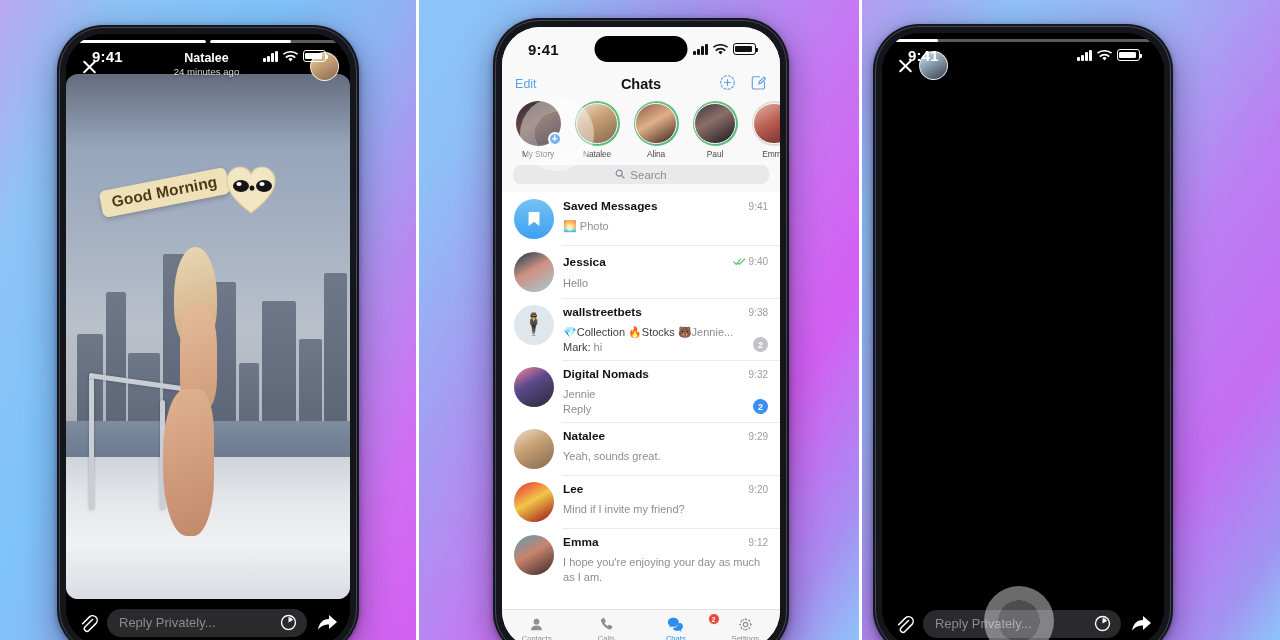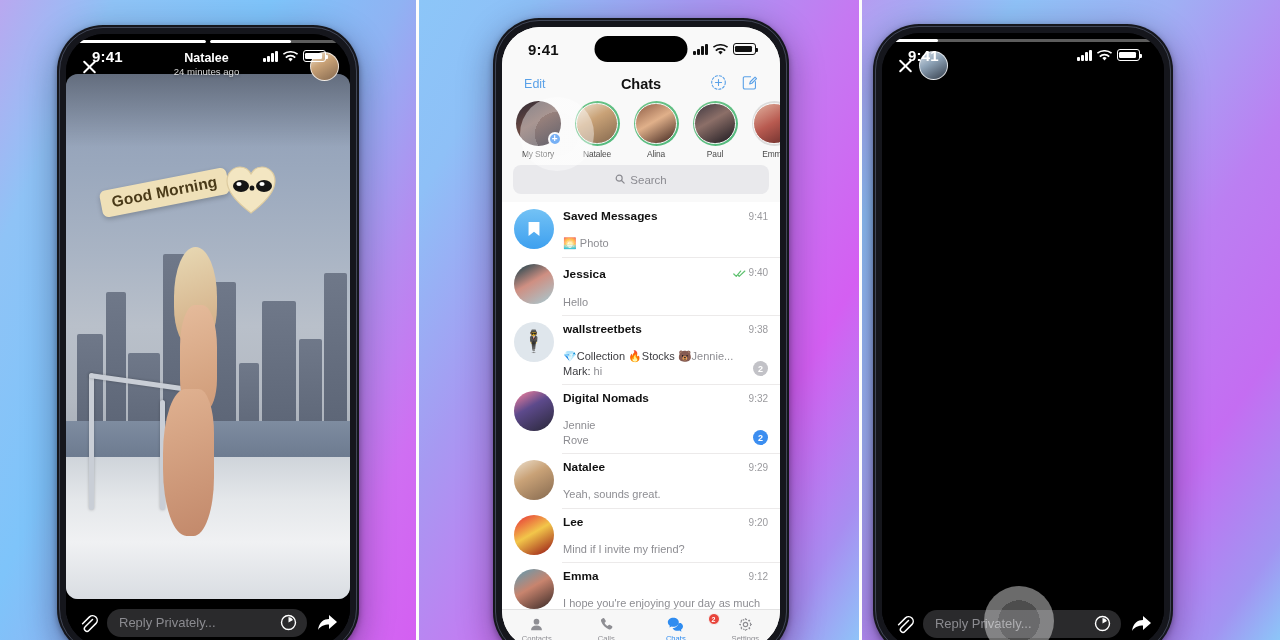--- a/index.html
+++ b/index.html
@@ -133,54 +133,54 @@
   .heart-emoji { position:absolute; left:56%; top:17.5%; width:52px; height:49px; }
 
   .tap-ring { position:absolute; width:74px; height:74px; border-radius:50%;
     background: radial-gradient(circle, rgba(255,255,255,.30) 0 42%, rgba(255,255,255,.42) 42% 100%);
     z-index:30; pointer-events:none; }
 
   
   .chat-screen { position:absolute; inset:0; background:#fff; display:flex; flex-direction:column;
     font-family:"Liberation Sans", sans-serif; }
   .chat-top { padding-top:40px; background:#f9f9f9; }
-  .nav-row { display:flex; align-items:center; justify-content:space-between; padding:6px 22px 2px; height:30px; }
+  .nav-row { display:flex; align-items:center; justify-content:space-between; padding:6px 13px 2px; height:30px; }
   .nav-edit { color:#5aa1e8; font-size:12.5px; }
   .nav-title { font-size:14.5px; font-weight:700; color:#111; position:absolute; left:50%; transform:translateX(-50%); }
   .nav-icons { display:flex; align-items:center; gap:14px; color:#5aa1e8; }
 
   .stories-row { display:flex; gap:11px; padding:4px 11px 4px 12px; align-items:flex-start; }
   .story-item { width:48px; flex:0 0 48px; text-align:center; }
   .story-item .ring { width:45px; height:45px; border-radius:50%; margin:0 auto; padding:1.6px;
     position:relative; }
   .ring.unread { background: linear-gradient(135deg,#6fc58a,#4eb87a); }
   .ring.read   { background: #dcdcdc; }
   .ring.plain  { background: transparent; padding:0; }
   .ring .ava { width:100%; height:100%; border-radius:50%; overflow:hidden; border:1.4px solid #f9f9f9; }
   .ring.plain .ava { border:none; }
   .story-label { font-size:8.4px; color:#4a4a4a; margin-top:3px; letter-spacing:-.1px; white-space:nowrap; overflow:hidden; }
   .plus-badge { position:absolute; right:-1px; bottom:0px; width:14px; height:14px; border-radius:50%;
     background:#3c8ef0; border:2px solid #f9f9f9; color:#fff; font-size:10px; line-height:10px;
     display:flex; align-items:center; justify-content:center; font-weight:700; }
 
   .search-wrap { padding:2px 11px 8px; }
-  .search-bar { height:29px; background:#e9e9ec; border-radius:8px; display:flex; align-items:center;
+  .search-bar { height:19px; background:#e9e9ec; border-radius:8px; display:flex; align-items:center;
     justify-content:center; gap:5px; color:#8b8b91; font-size:11.5px; }
 
   .chat-list { flex:1; overflow:hidden; background:#fff; }
   .chat-row { display:flex; padding:7px 12px 6px 12px; gap:9px; position:relative; }
   .chat-row + .chat-row::before { content:""; position:absolute; left:60px; right:0; top:0; height:1px; background:#eceaea; }
   .row-ava { width:40px; height:40px; border-radius:50%; flex:0 0 40px; overflow:hidden; }
   .row-ava.saved { background:linear-gradient(180deg,#73c2f5,#3ea0ef); display:flex; align-items:center; justify-content:center; }
   .row-body { flex:1; min-width:0; }
   .row-top { display:flex; align-items:baseline; }
   .row-name { font-size:11.8px; font-weight:700; color:#111; }
   .row-right { margin-left:auto; display:flex; align-items:center; gap:3px; }
   .row-time { font-size:10px; color:#9a9a9e; }
-  .row-sub { font-size:11px; color:#8d8d92; margin-top:13px; line-height:1.32; overflow:hidden; }
+  .row-sub { font-size:11px; color:#8d8d92; margin-top:6px; line-height:1.32; overflow:hidden; }
   .row-sub .dark { color:#3c3c40; }
   .badge { min-width:15px; height:15px; border-radius:8px; color:#fff; font-size:9px; font-weight:700;
     display:flex; align-items:center; justify-content:center; padding:0 4px; }
   .badge.blue { background:#3c8ef0; } .badge.grey { background:#c2c2c7; }
   .badge-slot { position:absolute; right:12px; bottom:8px; }
 
   .tabbar { height:40px; background:#f7f7f7; border-top:1px solid #e2e2e2;
     display:flex; align-items:center; }
   .tab { flex:1; text-align:center; color:#8e8e93; font-size:7.6px; position:relative; }
   .tab.active { color:#2f8cf0; }
@@ -489,21 +489,21 @@
             <div class="chat-row">
               <div class="row-ava a7"></div>
               <div class="row-body">
                 <div class="row-top">
                   <span class="row-name">Digital Nomads</span>
                   <span class="row-right">
                     <span class="row-time">9:32</span>
                   </span>
                 </div>
                 <div class="row-sub dark">Jennie</div>
-                <div class="row-sub" style="margin-top:0">Rove</div>
+                <div class="row-sub" style="margin-top:0">Reply</div>
               </div>
               <span class="badge blue badge-slot">2</span>
             </div>
 
             <div class="chat-row">
               <div class="row-ava a2"></div>
               <div class="row-body">
                 <div class="row-top">
                   <span class="row-name">Natalee</span>
                   <span class="row-right">

